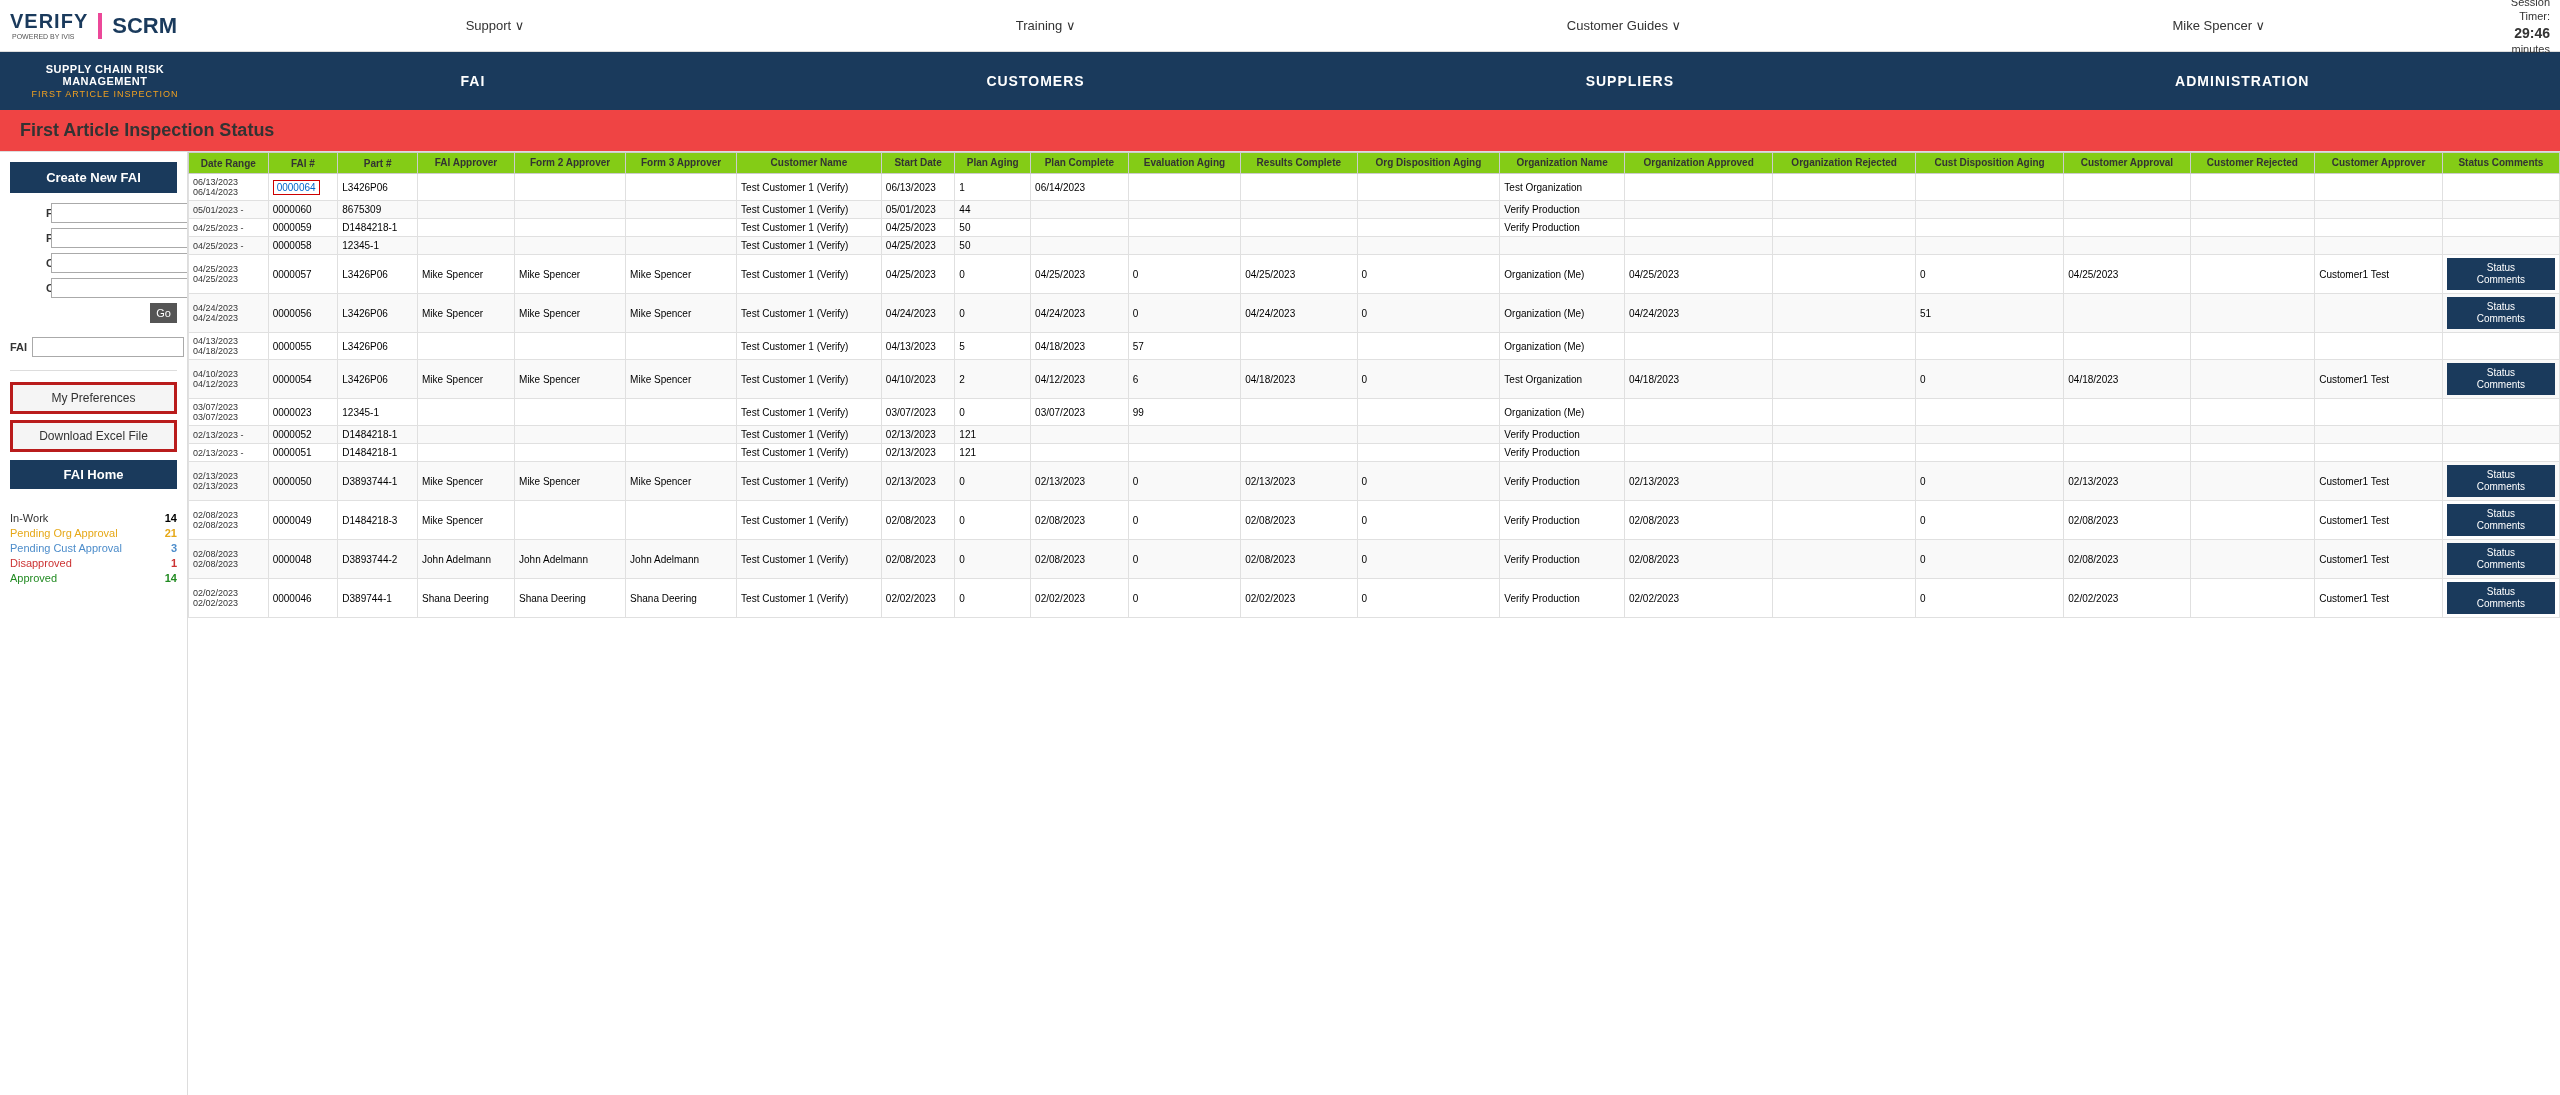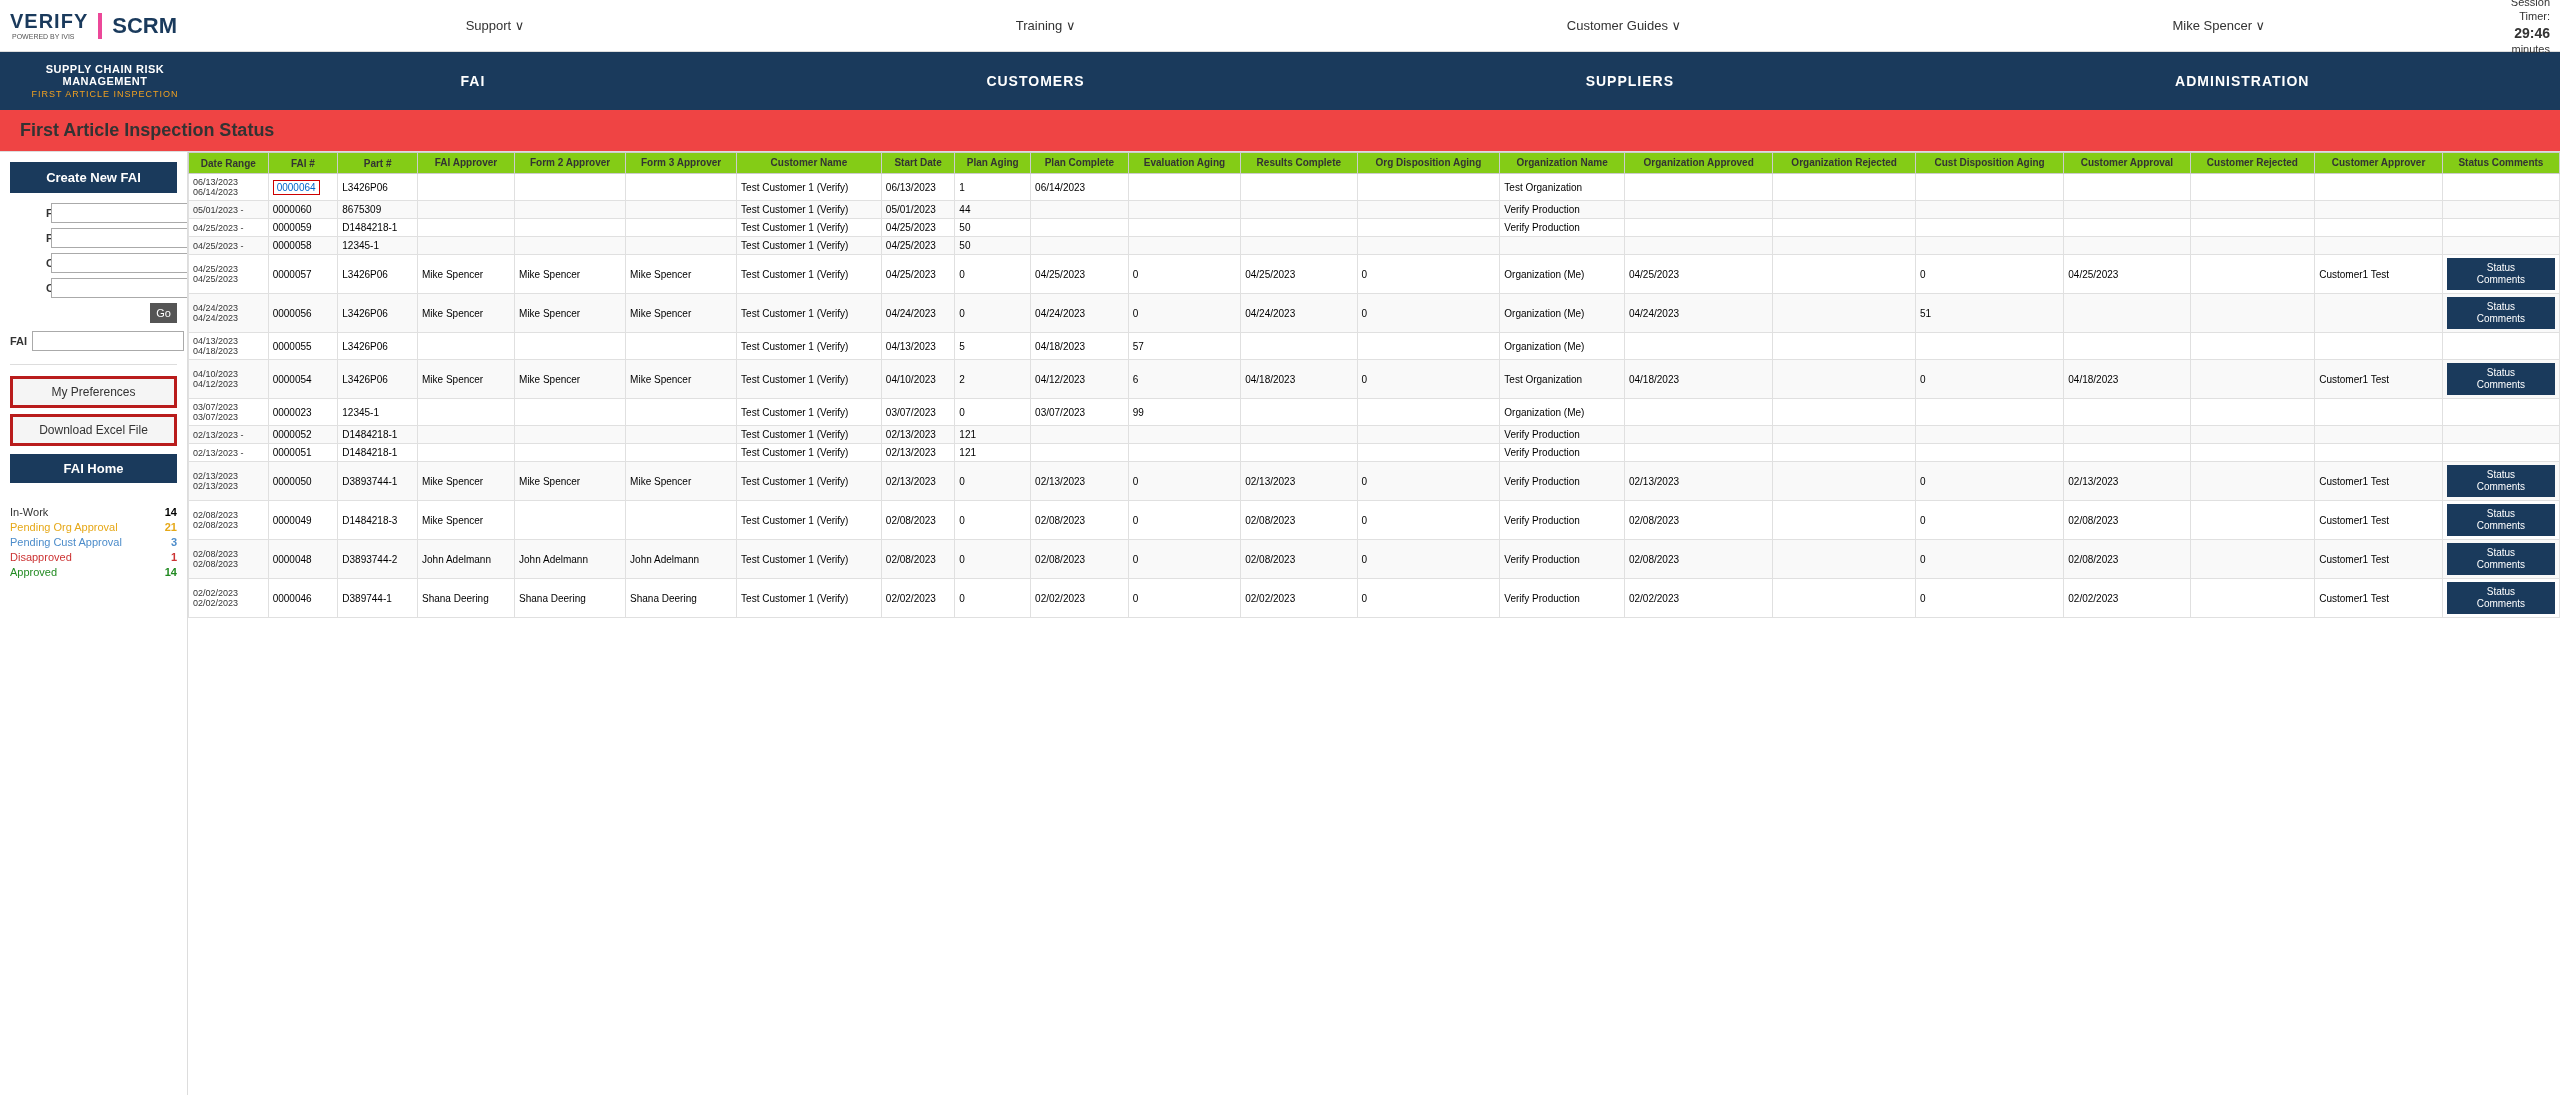--- a/index.html
+++ b/index.html
@@ -367,21 +367,21 @@
         <input class="filter-input" type="text" style="">
       </div>
       <div class="filter-row">
         <span class="filter-label">Org</span>
         <input class="filter-input" type="text" style="">
       </div>
       <div class="filter-row">
         <span class="filter-label">Cust</span>
         <input class="filter-input" type="text" style="">
       </div>
-      <div style="text-align:right; ">
+      <div style="text-align:right; margin-bottom:6px;">
         <button class="go-btn">Go</button>
       </div>
     </div>
 
     <div class="fai-filter-row">
       <span class="fai-label">FAI</span>
       <input class="fai-input" type="text" style="">
 
     </div>
 

